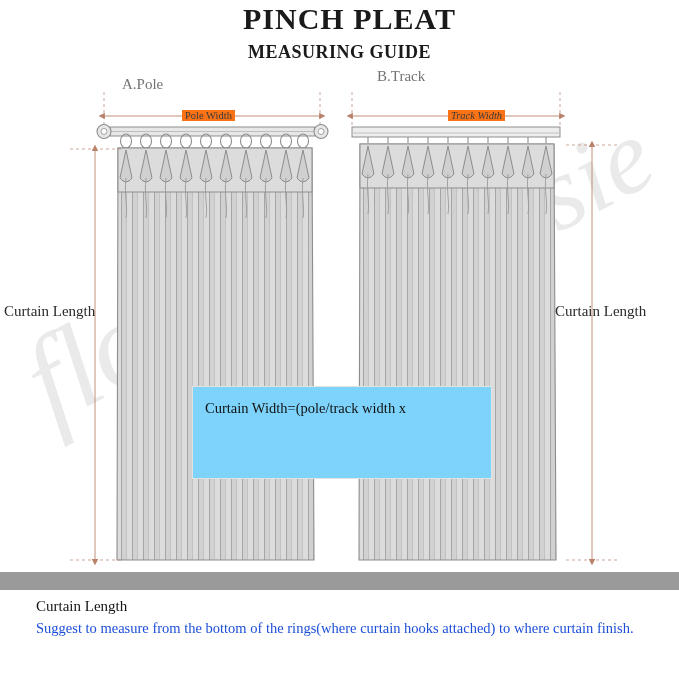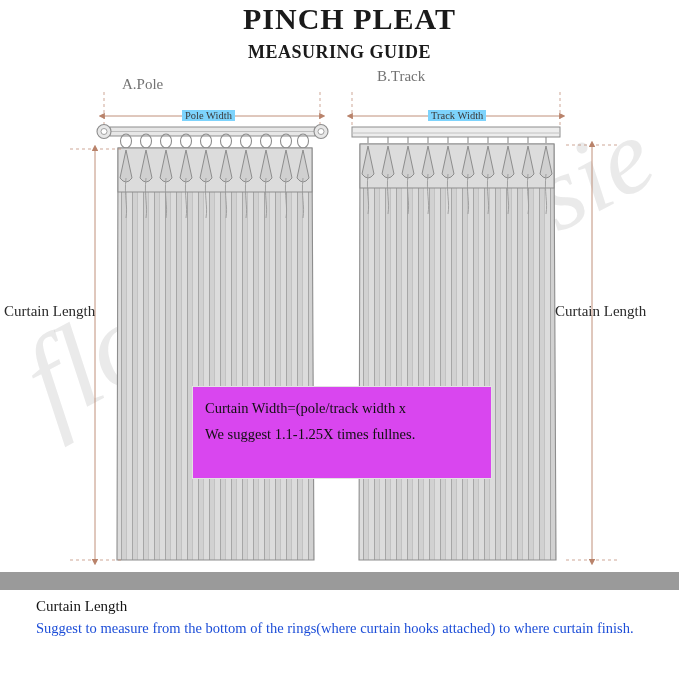--- a/index.html
+++ b/index.html
@@ -44,39 +44,39 @@
     font-size: 15px;
     color: #737373;
   }
   #capA { left: 122px; top: 76px; }
   #capB { left: 377px; top: 68px; }
 
   
   .dim-label {
     font-size: 10.5px;
     color: #3a3a3a;
-    background: #7dd3fc;
+    background: #f97316;
     padding: 0 3px;
   }
   #poleWidthLbl { left: 182px; top: 110px; }
-  #trackWidthLbl { left: 428px; top: 110px; }
+  #trackWidthLbl { left: 448px; top: 110px; font-style: italic; }
 
   
   .len-label {
     font-size: 15px;
     color: #2a2a2a;
   }
   #lenLeft { left: 4px; top: 303px; }
   #lenRight { left: 555px; top: 303px; }
 
   
   #formula {
     left: 192px; top: 386px;
     width: 300px; height: 93px;
-    background: #d946ef;
+    background: #7dd3fc;
     border: 1px solid #e2e2e2;
     padding: 8px 12px 0 12px;
     box-sizing: border-box;
   }
   #formula div {
     font-size: 14.5px;
     line-height: 26px;
     color: #101010;
     white-space: nowrap;
   }
@@ -262,21 +262,20 @@
     <line x1="566" y1="560" x2="618" y2="560" stroke="#b9836b" stroke-width="0.7" stroke-dasharray="3,3"></line>
   </svg>
 
   <div class="abs dim-label" id="poleWidthLbl">Pole Width</div>
   <div class="abs dim-label" id="trackWidthLbl">Track Width</div>
   <div class="abs len-label" id="lenLeft">Curtain Length</div>
   <div class="abs len-label" id="lenRight">Curtain Length</div>
 
   <div class="abs" id="formula">
     <div>Curtain Width=(pole/track width x</div>
-    <div>We suggest 1.1-1.25X times fullnes.</div>
   </div>
 
   <div class="abs" id="footerBar"></div>
   <div class="abs" id="footer">
     <div id="footerTitle">Curtain Length</div>
     <div id="footerText">Suggest to measure from the bottom of the rings(where curtain hooks attached) to where curtain finish.</div>
   </div>
 
 </div>
 

